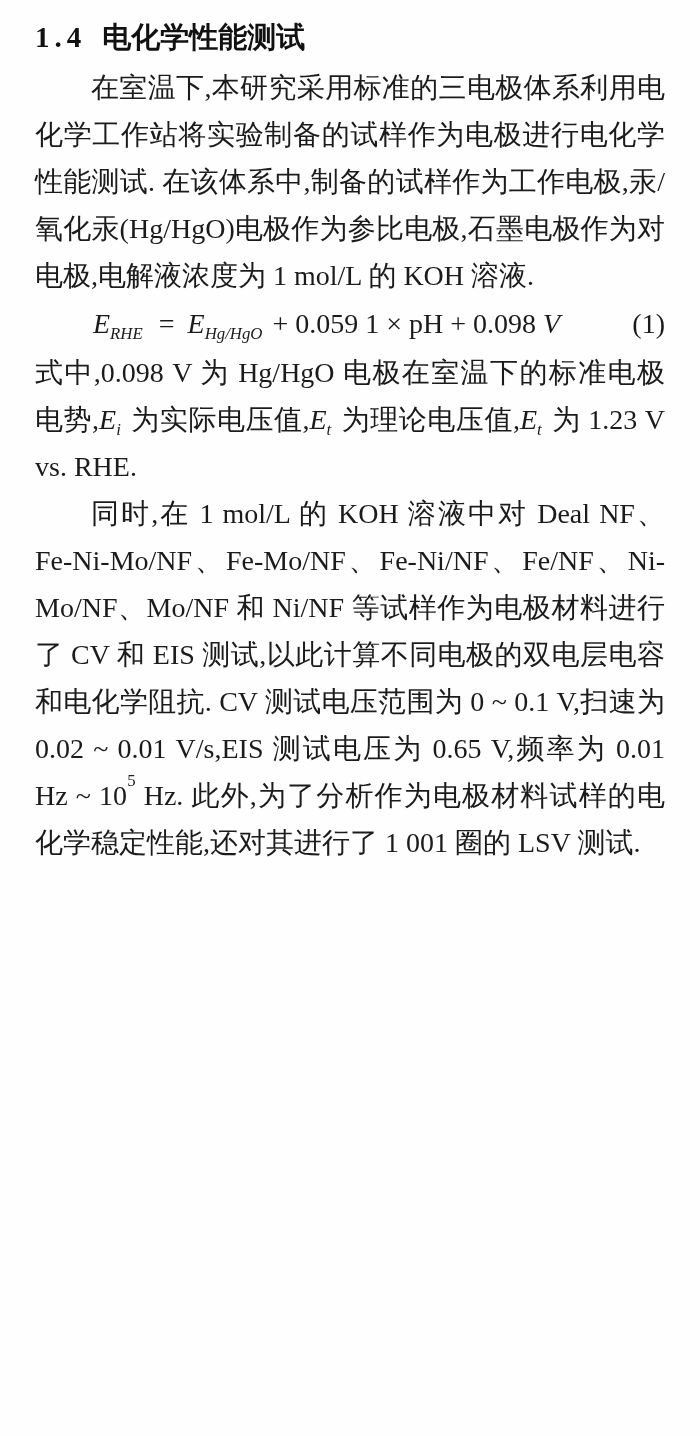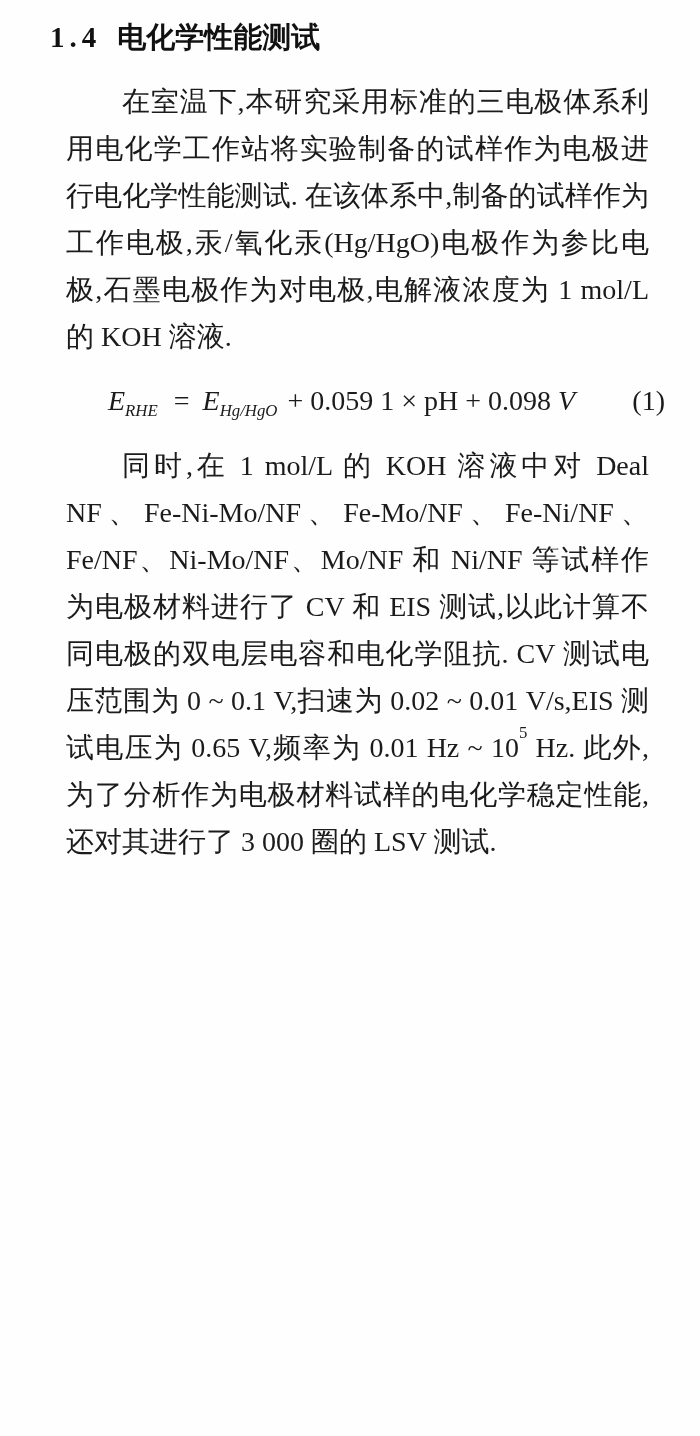--- a/index.html
+++ b/index.html
@@ -1,42 +1,42 @@
 <!DOCTYPE html>
 <html><head>
 <meta charset="utf-8">
 <style>
   html,body { margin:0; padding:0; background:#ffffff; }
   .page {
     position:relative;
     width:700px; height:1436px;
     box-sizing:border-box;
     background:#fefefe;
-    padding:12px 35px 0 50px;
+    padding:12px 35px 0 35px;
     color:#1b1b1b;
     font-family:"Liberation Serif","DejaVu Serif",serif;
     font-size:28px;
     line-height:47px;
     overflow:hidden;
   }
   .heading {
     margin:0 0 2px 0;
     font-family:"Liberation Sans","DejaVu Sans",sans-serif;
     font-weight:bold;
     font-size:29px;
     line-height:50px;
     color:#111;
   }
   .h-num {
     font-family:"Liberation Serif","DejaVu Serif",serif;
     letter-spacing:5px;
     margin-right:16px;
   }
   .para {
-    margin:16px;
+    margin:0;
     text-align:justify;
   }
   .indent { text-indent:2em; }
   sup.ref {
     font-size:0.58em;
     line-height:0;
     position:relative;
     top:-0.55em;
   }
   sup.pow {
@@ -77,16 +77,17 @@
   <p class="para indent">在室温下,本研究采用标准的三电极体系利用电化学工作站将实验制备的试样作为电极进行电化学性能测试. 在该体系中,制备的试样作为工作电极,汞/氧化汞(Hg/HgO)电极作为参比电极,石墨电极作为对电极,电解液浓度为 1 mol/L 的 KOH 溶液.</p>
 
 
 
   <div class="equation">
     <span><span class="ev">E</span><span class="es">RHE</span><span class="esp"> = </span><span class="ev">E</span><span class="es">Hg/HgO</span><span> + 0.059 1 × pH + 0.098 </span><span class="ev">V</span></span>
     <span class="eq-num">(1)</span>
   </div>
 
 
+  <p class="para"><span>式中,0.098 V 为 Hg/HgO 电极在室温下的标准电极电势,</span><span class="ev">E</span><span class="es">i</span><span> 为实际电压值,</span><span class="ev">E</span><span class="es">t</span><span> 为理论电压值,</span><span class="ev">E</span><span class="es">t</span><span> 为 1.23 V vs. RHE.</span></p>
 
-  <p class="para indent"><span>同时,在 1 mol/L 的 KOH 溶液中对 Deal NF、Fe-Ni-Mo/NF、Fe-Mo/NF、Fe-Ni/NF、Fe/NF、Ni-Mo/NF、Mo/NF 和 Ni/NF 等试样作为电极材料进行了 CV 和 EIS 测试,以此计算不同电极的双电层电容和电化学阻抗. CV 测试电压范围为 0 ~ 0.1 V,扫速为 0.02 ~ 0.01 V/s,EIS 测试电压为 0.65 V,频率为 0.01 Hz ~ 10</span><sup class="pow">5</sup><span> Hz. 此外,为了分析作为电极材料试样的电化学稳定性能,还对其进行了 3 000 圈的 LSV 测试.</span></p>
+  <p class="para indent"><span>同时,在 1 mol/L 的 KOH 溶液中对 Deal NF、Fe-Ni-Mo/NF、Fe-Mo/NF、Fe-Ni/NF、Fe/NF、Ni-Mo/NF、Mo/NF 和 Ni/NF 等试样作为电极材料进行了 CV 和 EIS 测试,以此计算不同电极的双电层电容和电化学阻抗. CV 测试电压范围为 0 ~ 0.1 V,扫速为 0.02 ~ 0.01 V/s,EIS 测试电压为 0.65 V,频率为 0.01 Hz ~ 10</span><sup class="pow">5</sup><span> Hz. 此外,为了分析作为电极材料试样的电化学稳定性能,还对其进行了 1 001 圈的 LSV 测试.</span></p>
 
 </div>
 
 </body></html>

